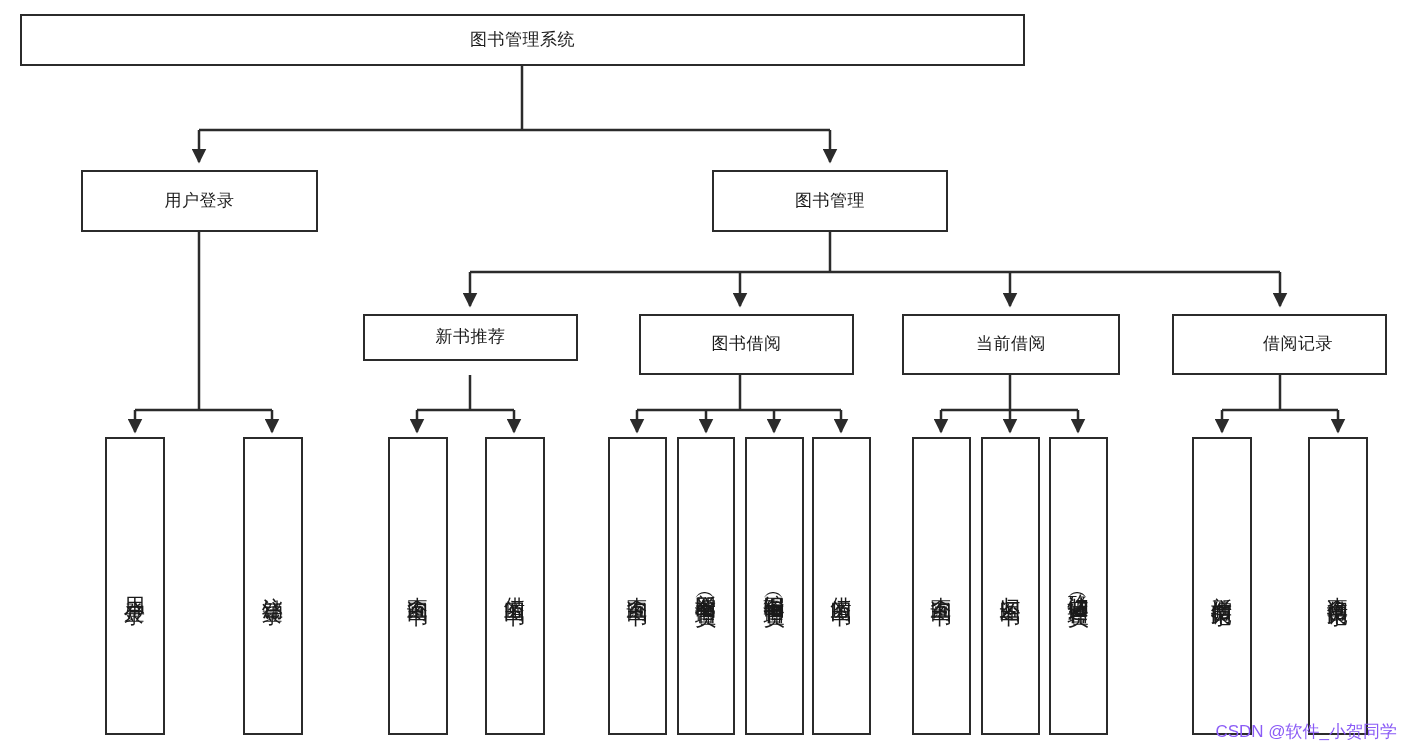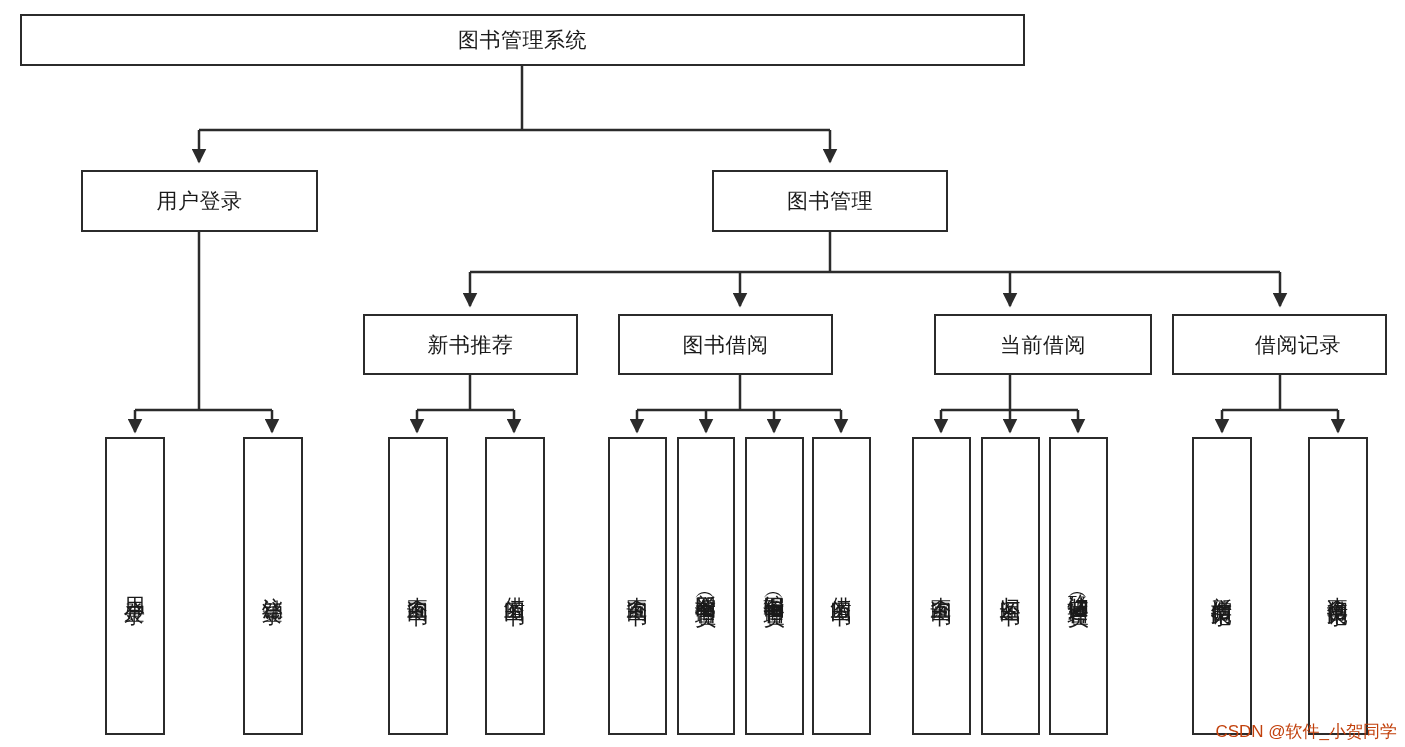--- a/index.html
+++ b/index.html
@@ -29,21 +29,21 @@
     box-sizing: border-box;
     border: 2px solid #2b2b2b;
     background: #ffffff;
     display: flex;
     align-items: center;
     justify-content: center;
     color: #1a1a1a;
     overflow: hidden;
   }
   .node.horizontal .label {
-    font-size: 21px;
+    font-size: 17px;
     line-height: 1.1;
     letter-spacing: 0.5px;
     white-space: nowrap;
   }
   .node.vertical {
     align-items: center;
     justify-content: center;
   }
   .node.vertical .label {
     writing-mode: vertical-rl;
@@ -55,21 +55,21 @@
     text-align: center;
   }
   .node.vertical.tall .label {
     letter-spacing: 2px;
   }
   #watermark {
     position: absolute;
     right: 8px;
     bottom: 4px;
     font-size: 17px;
-    color: #c2410c;
+    color: #8b5cf6;
     white-space: nowrap;
     pointer-events: none;
   }
 </style>
 </head>
 <body>
 
 <div id="canvas">
 
   <svg class="edges" viewBox="0 0 1405 747" xmlns="http://www.w3.org/2000/svg">
@@ -126,27 +126,27 @@
     <span class="label">图书管理系统</span>
   </div>
 
   <div class="node horizontal" style="left:81px; top:170px; width:237px; height:62px;">
     <span class="label">用户登录</span>
   </div>
   <div class="node horizontal" style="left:712px; top:170px; width:236px; height:62px;justify-content:center;">
     <span class="label">图书管理</span>
   </div>
 
-  <div class="node horizontal" style="left:363px; top:314px; width:215px; height:61px;">
+  <div class="node horizontal" style="left:363px; top:314px; width:215px; height:47px;">
     <span class="label">新书推荐</span>
   </div>
-  <div class="node horizontal" style="left:618px; top:314px; width:215px; height:61px;">
+  <div class="node horizontal" style="left:639px; top:314px; width:215px; height:61px;">
     <span class="label">图书借阅</span>
   </div>
-  <div class="node horizontal" style="left:902px; top:314px; width:218px; height:61px;margin-left:32px;">
+  <div class="node horizontal" style="left:902px; top:314px; width:218px; height:61px;">
     <span class="label">当前借阅</span>
   </div>
   <div class="node horizontal" style="left:1172px; top:314px; width:215px; height:61px;padding-left:37px;">
     <span class="label">借阅记录</span>
   </div>
 
   <div class="node vertical" style="left:105px; top:437px; width:60px; height:298px;">
     <span class="label">用户登录</span>
   </div>
   <div class="node vertical" style="left:243px; top:437px; width:60px; height:298px;">

